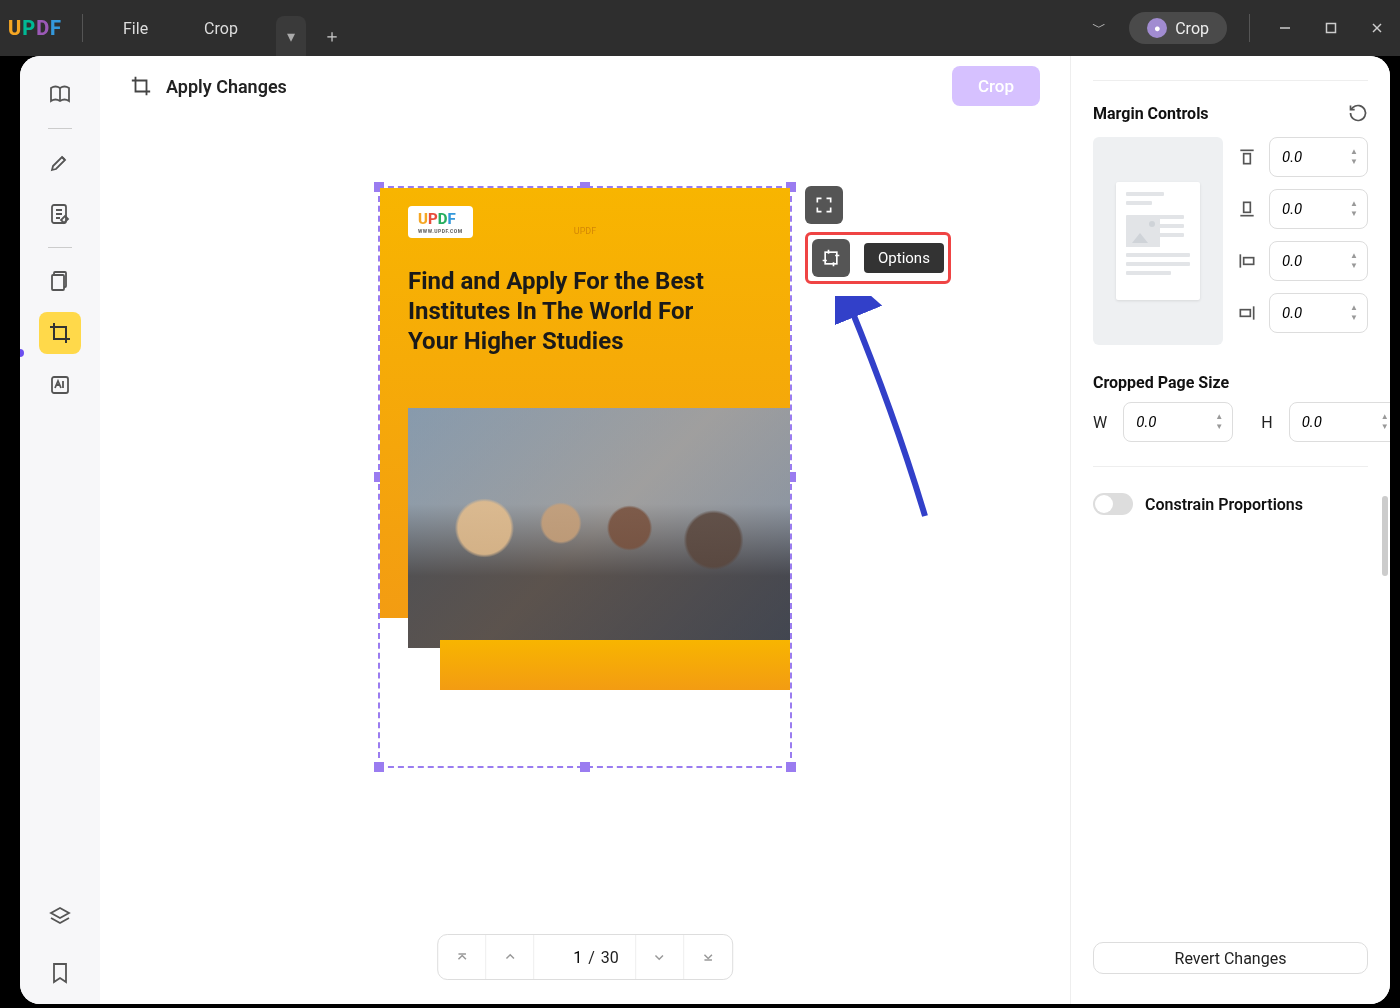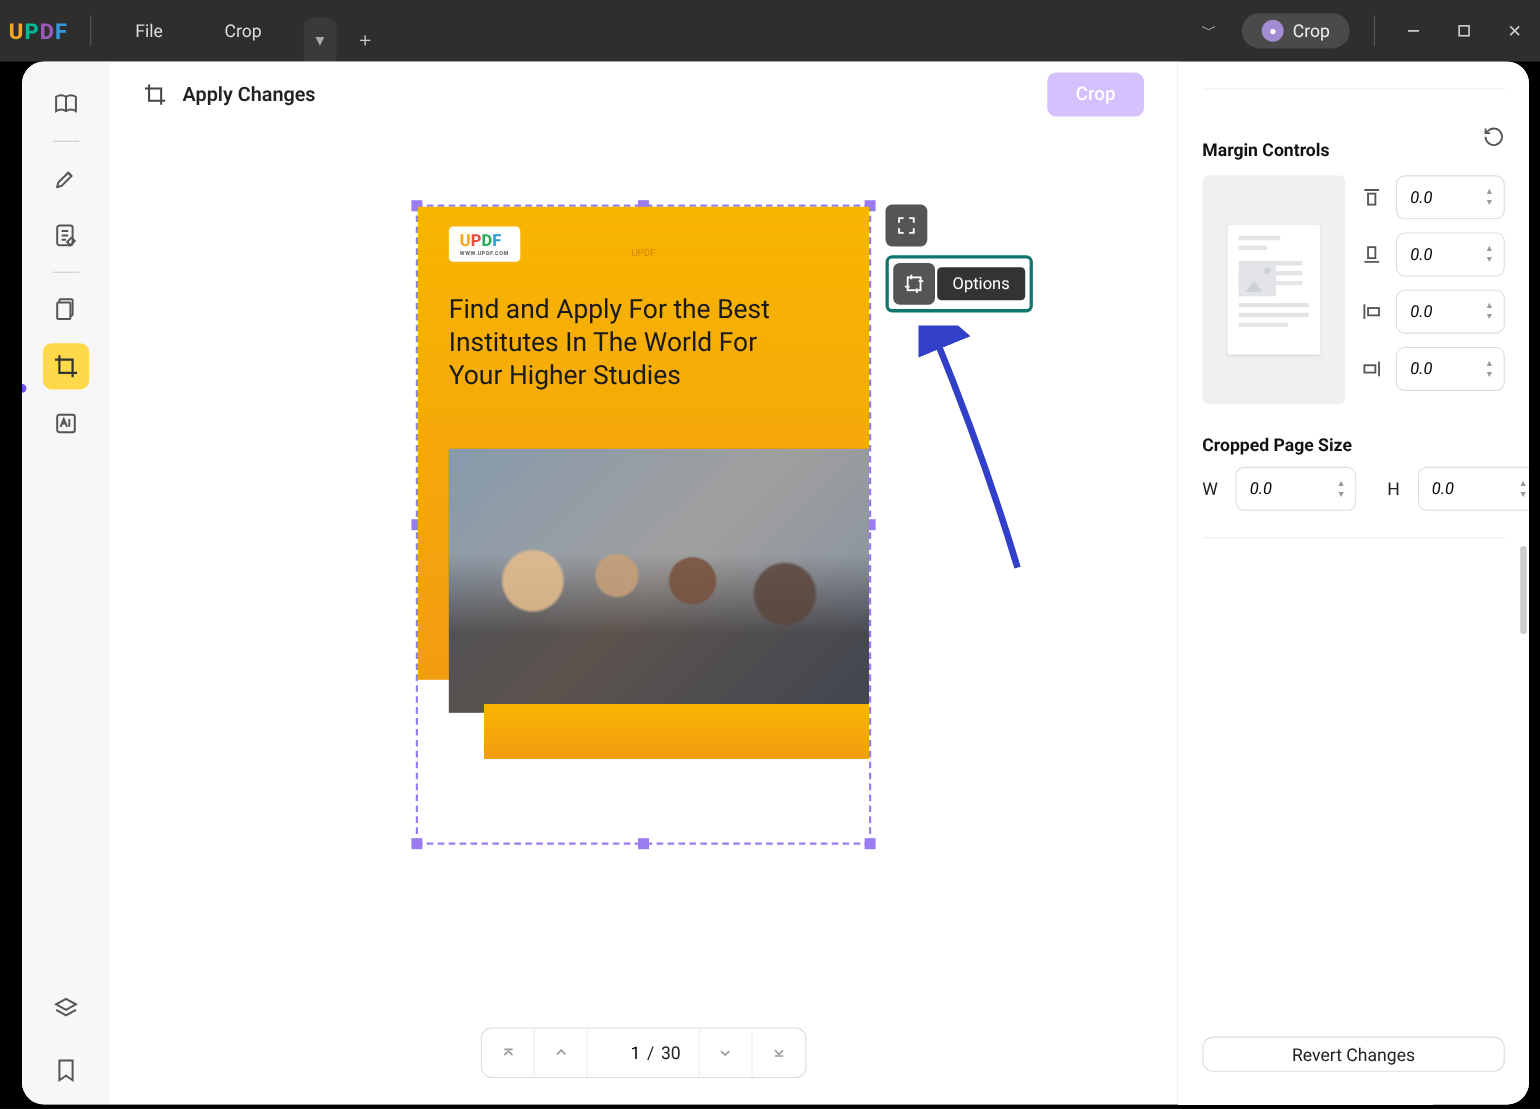--- a/index.html
+++ b/index.html
@@ -84,21 +84,21 @@
 
 .page-content-yellow {
   position:absolute; left:0; top:0; right:0; height:430px;
   background:linear-gradient(180deg,#f8b500 0%, #f39c12 100%);
   padding:18px 28px 0 28px;
 }
 .page-badge { background:#fff; border-radius:4px; padding:4px 10px; display:inline-block; font-weight:800; font-size:15px;}
 .page-badge .u{color:#f5a623}.page-badge .p{color:#e74c3c}.page-badge .d{color:#27ae60}.page-badge .f{color:#3498db}
 .page-badge-sub { font-size:5px; color:#666; display:block; letter-spacing:0.5px; }
 .page-watermark { text-align:center; font-size:9px; color:#d48806; margin-top:-12px; }
-.page-title { font-size:24px; font-weight:400; color:#1a1a1a; line-height:1.25; margin-top:30px; max-width:320px; }
+.page-title { font-size:24px; font-weight:700; color:#1a1a1a; line-height:1.25; margin-top:30px; max-width:320px; }
 .page-sub { font-size:12px; color:#1a1a1a; margin-top:12px; max-width:300px; line-height:1.35; }
 .page-photo {
   position:absolute; left:28px; right:-0px; top:220px; height:240px;
   background:linear-gradient(135deg,#5a6c7d 0%, #8b7560 50%, #4a5568 100%);
   overflow:hidden;
 }
 .page-photo::after{
   content:""; position:absolute; inset:0;
   background:
     radial-gradient(circle at 20% 50%, rgba(230,190,140,0.85) 0 8%, transparent 9%),
@@ -110,21 +110,21 @@
 .page-accent {
   position:absolute; left:60px; right:0; top:452px; height:50px;
   background:linear-gradient(180deg,#f8b500,#f39c12);
 }
 
 .float-btns { position:absolute; left:calc(50% + 220px); top:70px; display:flex; flex-direction:column; gap:8px; }
 .float-btn {
   width:38px; height:38px; background:#555; border-radius:6px; display:flex; align-items:center; justify-content:center; color:#fff;
 }
 .options-group {
-  display:flex; align-items:center; border:3px solid #0f766e; border-radius:6px; padding:4px; gap:2px;
+  display:flex; align-items:center; border:3px solid #ef4444; border-radius:6px; padding:4px; gap:14px;
 }
 .options-group .float-btn { background:#555; }
 .options-tooltip { background:#333; color:#fff; padding:6px 14px; border-radius:4px; font-size:15px; }
 
 .arrow-annot {
   position:absolute; left:calc(50% + 250px); top:180px; width:120px; height:230px; pointer-events:none;
 }
 
 .pager {
   position:absolute; bottom:24px; left:50%; transform:translateX(-50%);
@@ -135,21 +135,21 @@
 .pager-btn:last-child { border-right:none; }
 .pager-center { display:flex; align-items:center; padding:0 16px; border-right:1px solid #eee; gap:6px; font-size:16px; color:#222; }
 .pager-input { width:32px; border:none; text-align:right; font-size:16px; }
 
 .right-panel {
   width:320px; background:#fff; border-left:1px solid #eee; padding:24px 22px; overflow:auto; position:relative;
 }
 .rp-title { font-size:20px; font-weight:700; color:#111; margin-bottom:18px; }
 .rp-hr { height:1px; background:#eee; margin:0 0 22px 0; }
 .rp-section-head { display:flex; align-items:center; justify-content:space-between; margin-bottom:14px; }
-.rp-section-title { font-size:16px; font-weight:700; color:#111;margin-top:23px; }
+.rp-section-title { font-size:16px; font-weight:700; color:#111; }
 .reset-icon { color:#555; }
 
 .margin-grid { display:flex; gap:14px; align-items:flex-start; }
 .margin-preview {
   width:130px; height:208px; background:#eef0f2; border-radius:6px;
   display:flex; align-items:center; justify-content:center;
 }
 .mini-page { width:84px; height:118px; background:#fff; border-radius:2px; box-shadow:0 1px 3px rgba(0,0,0,0.1); padding:10px; }
 .mini-line { height:4px; background:#e2e4e7; margin-bottom:5px; border-radius:1px; }
 .mini-img { width:34px; height:30px; background:#e2e4e7; float:left; margin-right:5px; margin-top:2px; position:relative;}
@@ -484,18 +484,22 @@
           <input value="0.0" style="">
           <div class="spin">
             <div>▲</div>
             <div>▼</div>
           </div>
         </div>
     </div>
 
     <div class="rp-hr" style="margin-top:24px"></div>
 
+    <div class="toggle-row">
+      <div class="toggle"></div>
+      <div class="toggle-label">Constrain Proportions</div>
+    </div>
 
     <button class="revert-btn">Revert Changes</button>
     <div class="rp-scrollbar"></div>
   </div>
 
 </div>
 
 </body></html>

